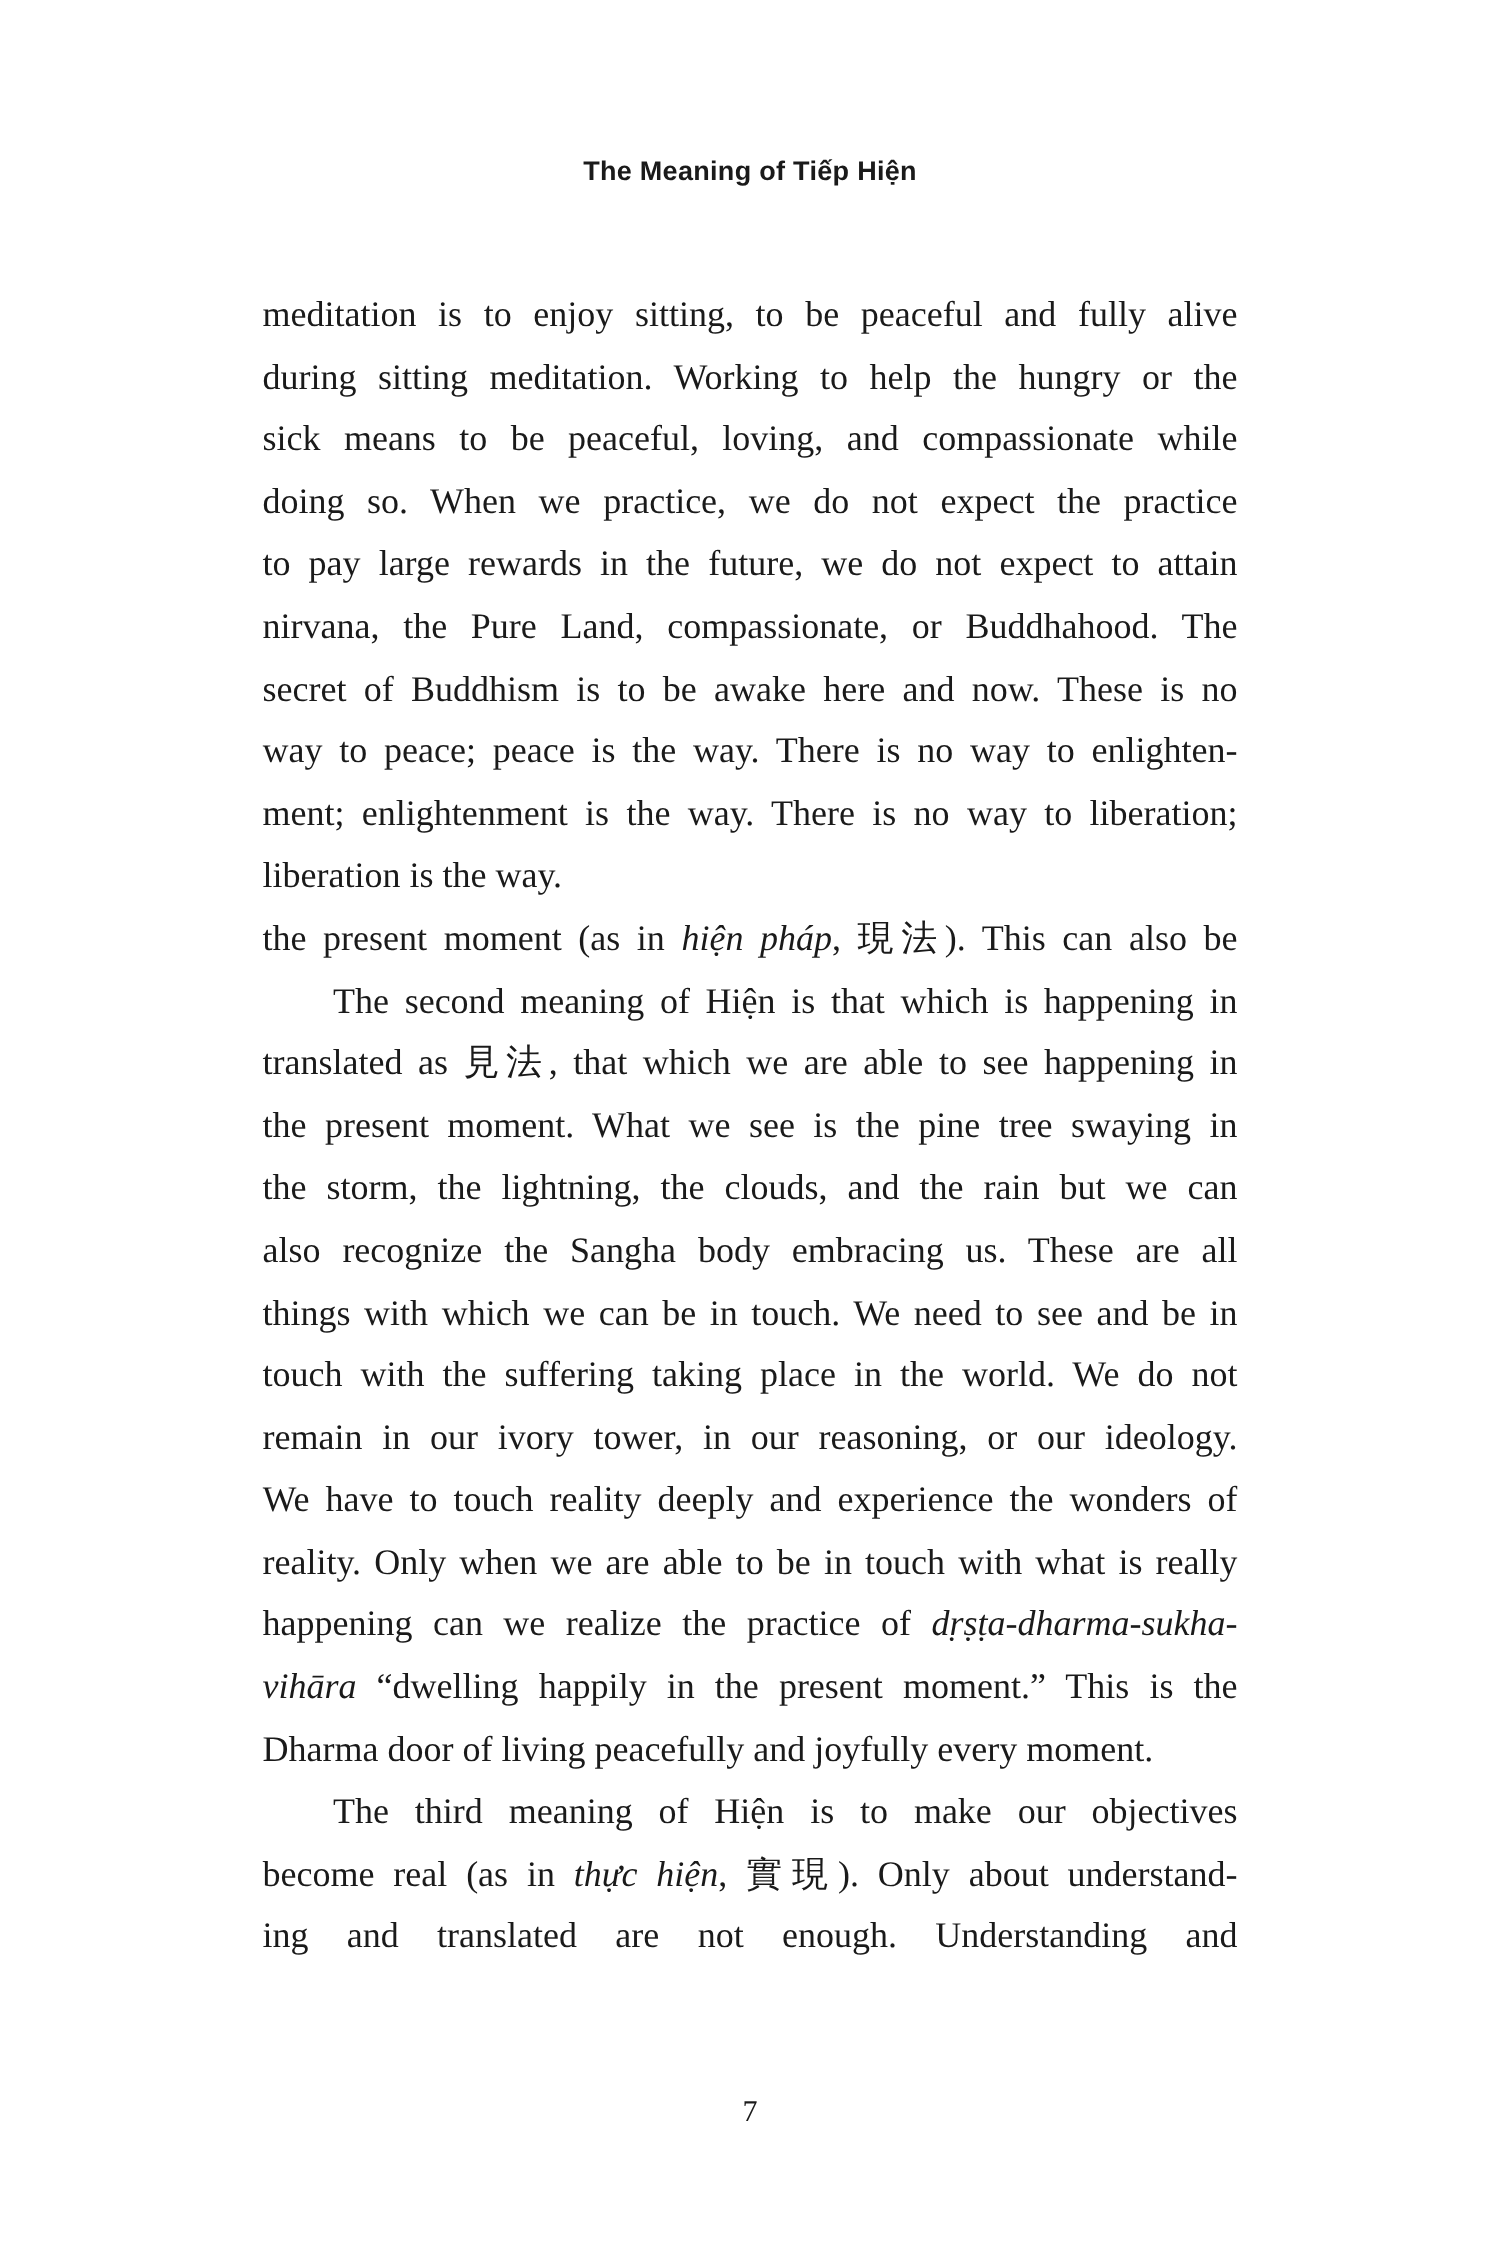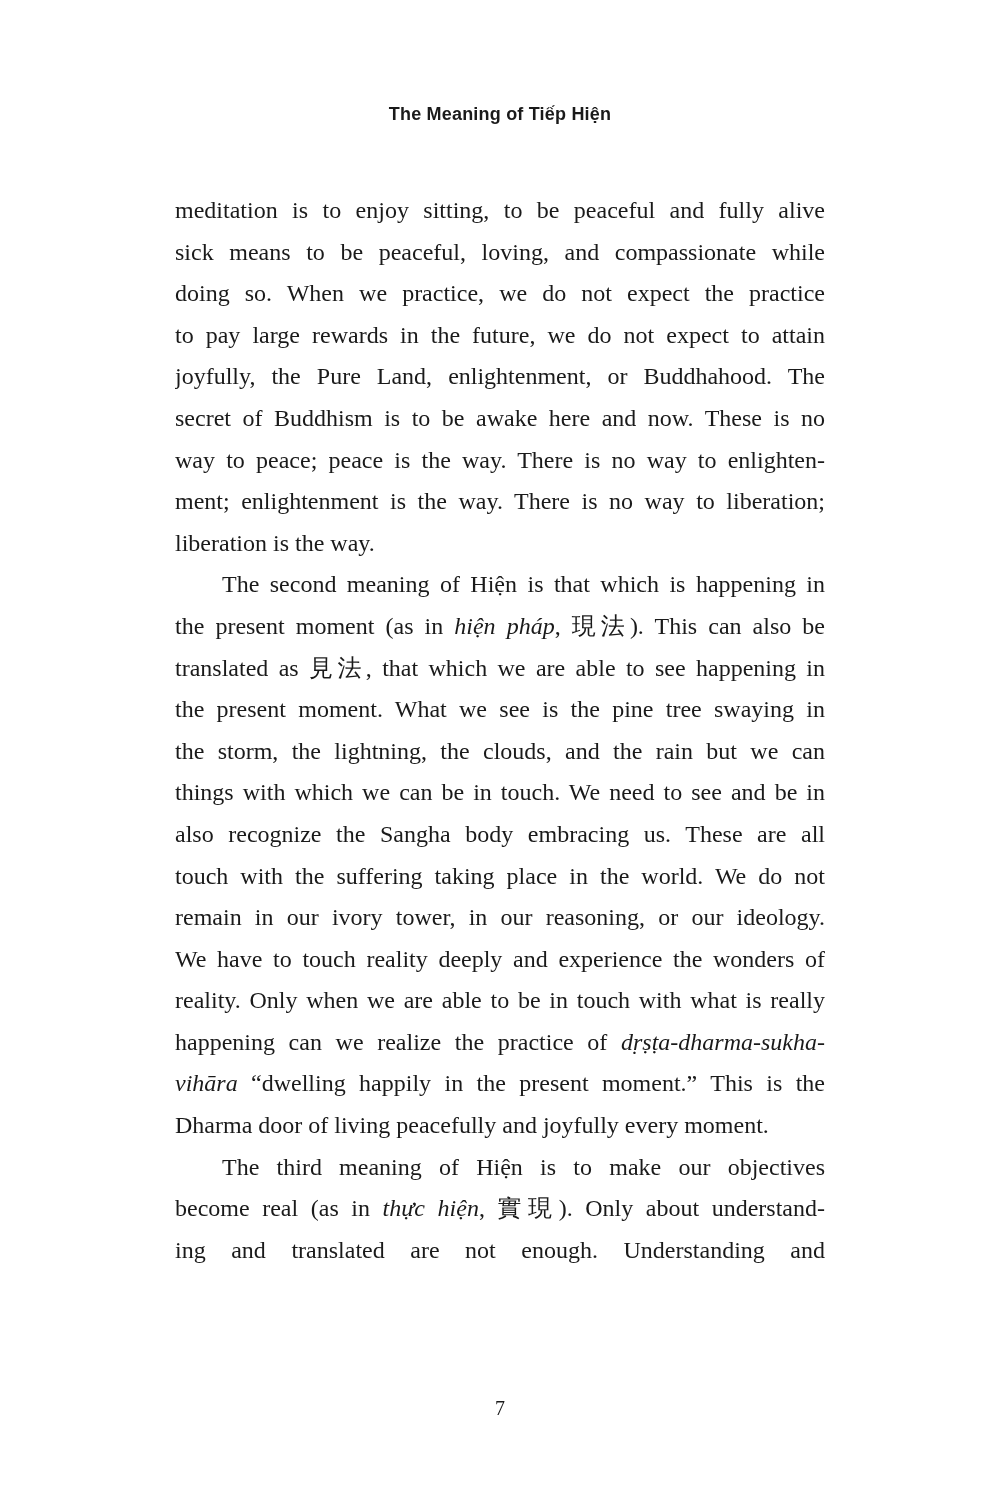--- a/index.html
+++ b/index.html
@@ -73,37 +73,38 @@
   </style>
 </head>
 <body>
 
 <div class="page">
   <div class="running-head">The Meaning of Tiếp Hiện</div>
 
   <div class="body-text" id="body-text">
       <div>
         <span class="line"><span>meditation is to enjoy sitting, to be peaceful and fully alive</span></span>
+        <span class="line"><span>during sitting meditation. Working to help the hungry or the</span></span>
         <span class="line"><span>sick means to be peaceful, loving, and compassionate while</span></span>
         <span class="line"><span>doing so. When we practice, we do not expect the practice</span></span>
         <span class="line"><span>to pay large rewards in the future, we do not expect to attain</span></span>
-        <span class="line"><span>joyfully, the Pure Land, enlightenment, or Buddhahood. The</span></span>
+        <span class="line"><span>nirvana, the Pure Land, compassionate, or Buddhahood. The</span></span>
         <span class="line"><span>secret of Buddhism is to be awake here and now. These is no</span></span>
         <span class="line"><span>way to peace; peace is the way. There is no way to enlighten-</span></span>
         <span class="line"><span>ment; enlightenment is the way. There is no way to liberation;</span></span>
         <span class="line last"><span>liberation is the way.</span></span>
       </div>
       <div>
+        <span class="line"><span>the present moment (as in </span><span class="it">hiện pháp</span><span>, 現法). This can also be</span></span>
         <span class="line indent"><span>The second meaning of Hiện is that which is happening in</span></span>
-        <span class="line"><span>the present moment (as in </span><span class="it">hiện pháp</span><span>, 現法). This can also be</span></span>
         <span class="line"><span>translated as 見法, that which we are able to see happening in</span></span>
         <span class="line"><span>the present moment. What we see is the pine tree swaying in</span></span>
         <span class="line"><span>the storm, the lightning, the clouds, and the rain but we can</span></span>
+        <span class="line"><span>also recognize the Sangha body embracing us. These are all</span></span>
         <span class="line"><span>things with which we can be in touch. We need to see and be in</span></span>
-        <span class="line"><span>also recognize the Sangha body embracing us. These are all</span></span>
         <span class="line"><span>touch with the suffering taking place in the world. We do not</span></span>
         <span class="line"><span>remain in our ivory tower, in our reasoning, or our ideology.</span></span>
         <span class="line"><span>We have to touch reality deeply and experience the wonders of</span></span>
         <span class="line"><span>reality. Only when we are able to be in touch with what is really</span></span>
         <span class="line"><span>happening can we realize the practice of </span><span class="it">dṛṣṭa-dharma-sukha-</span></span>
         <span class="line"><span class="it">vihāra</span><span> “dwelling happily in the present moment.” This is the</span></span>
         <span class="line last"><span>Dharma door of living peacefully and joyfully every moment.</span></span>
       </div>
       <div>
         <span class="line indent"><span>The third meaning of Hiện is to make our objectives</span></span>

